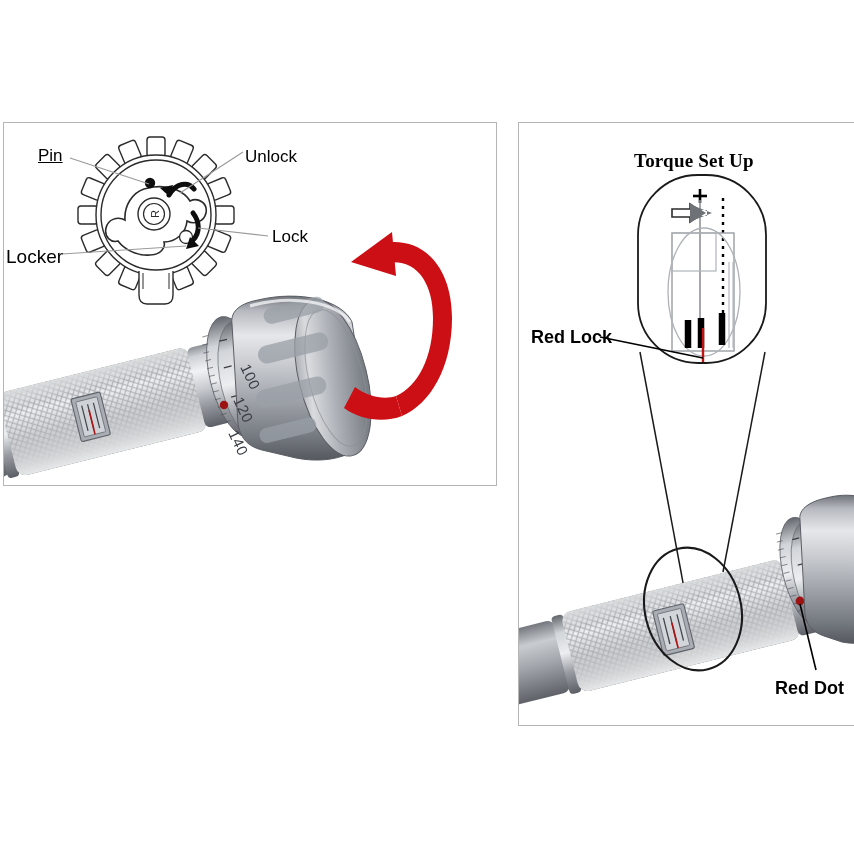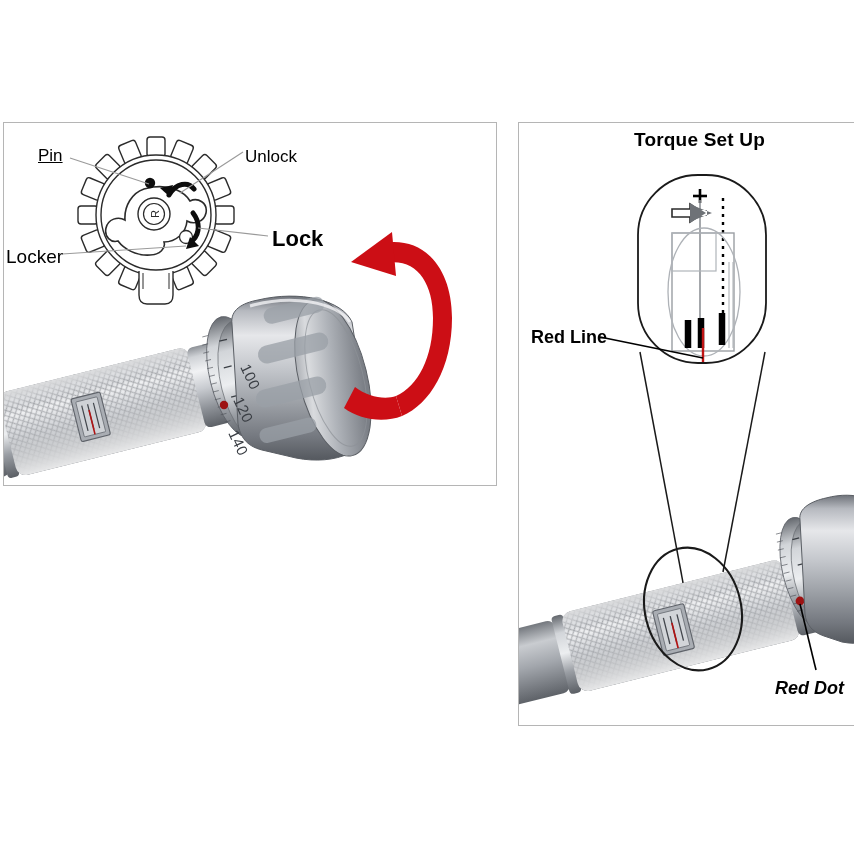--- a/index.html
+++ b/index.html
@@ -47,25 +47,25 @@
   
   .lbl {
     position: absolute;
     color: #000000;
     font-family: "Liberation Sans", sans-serif;
     white-space: nowrap;
     line-height: 1;
   }
   #lbl-pin      { left: 38px;  top: 147px; font-size: 17px; text-decoration: underline; }
   #lbl-unlock   { left: 245px; top: 148px; font-size: 17px; }
-  #lbl-lock     { left: 272px; top: 228px; font-size: 22px; font-weight: bold; }
+  #lbl-lock     { left: 272px; top: 228px; font-size: 17px; }
   #lbl-locker   { left: 6px;   top: 247px; font-size: 19px; }
-  #lbl-torque   { left: 634px; top: 130px; font-size: 19px; font-weight: 600; letter-spacing: .2px; }
+  #lbl-torque   { left: 634px; top: 151px; font-size: 19px; font-weight: 600; letter-spacing: .2px; font-family: Liberation Serif, serif; }
   #lbl-redline  { left: 531px; top: 328px; font-size: 18px; font-weight: 600; }
-  #lbl-reddot   { left: 775px; top: 679px; font-size: 18px; font-weight: 600; font-style: italic; }
+  #lbl-reddot   { left: 775px; top: 679px; font-size: 18px; font-weight: 600; }
 </style>
 </head>
 <body>
 
 <div id="stage">
 
   <div class="panel" id="panel-left"></div>
   <div class="panel" id="panel-right"></div>
 
   <svg class="layer" id="art" viewBox="0 0 854 854" xmlns="http://www.w3.org/2000/svg">
@@ -427,16 +427,16 @@
       <line x1="800" y1="604" x2="816" y2="670" stroke="#000000" stroke-width="1.6"></line>
     </g>
   </svg>
 
   <div class="lbl" id="lbl-pin">Pin</div>
   <div class="lbl" id="lbl-unlock">Unlock</div>
   <div class="lbl" id="lbl-lock">Lock</div>
   <div class="lbl" id="lbl-locker">Locker</div>
 
   <div class="lbl" id="lbl-torque">Torque Set Up</div>
-  <div class="lbl" id="lbl-redline">Red Line</div>
+  <div class="lbl" id="lbl-redline">Red Lock</div>
   <div class="lbl" id="lbl-reddot">Red Dot</div>
 
 </div>
 
 </body></html>

